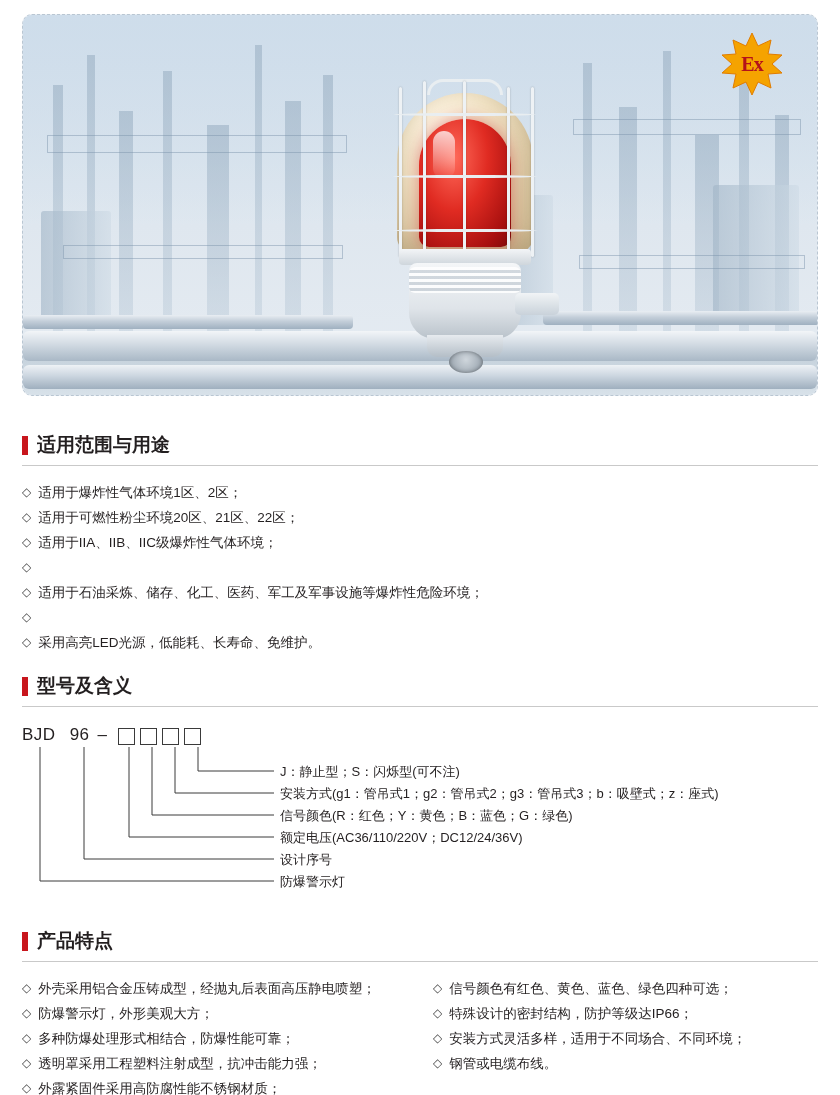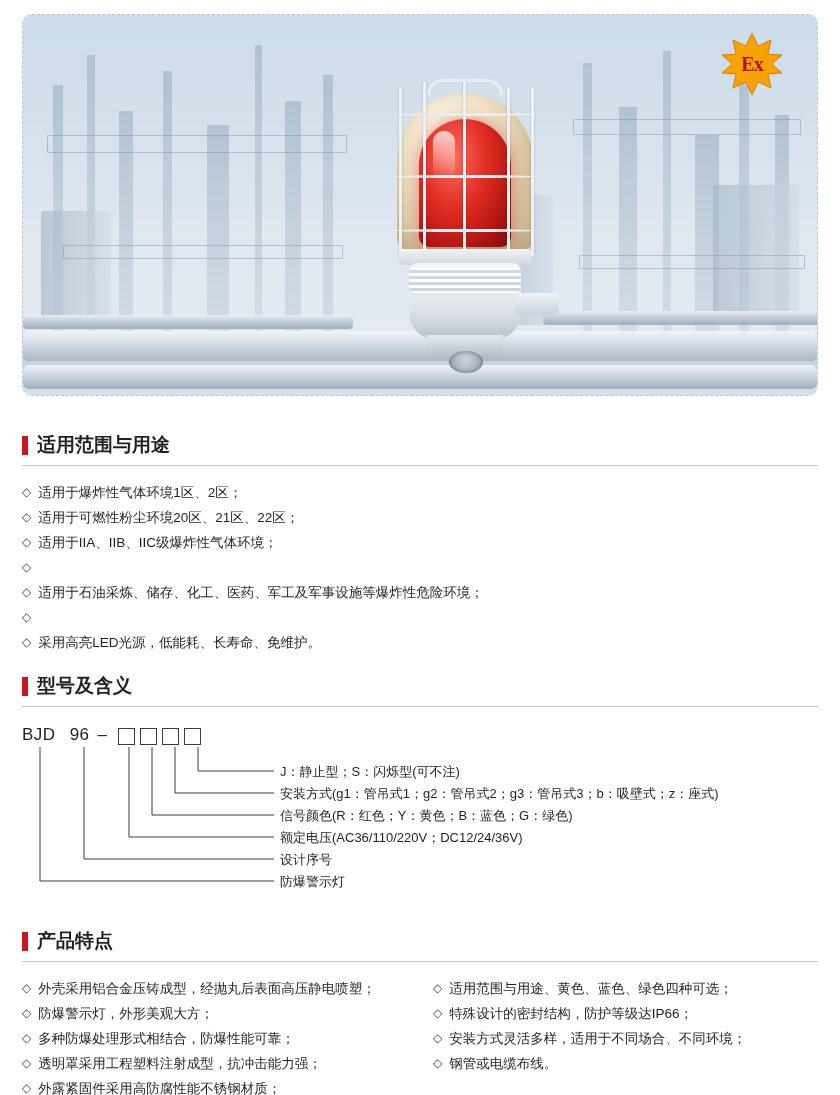--- a/index.html
+++ b/index.html
@@ -365,21 +365,21 @@
           <li>
               <span class="dia">◇</span>
               <span>外露紧固件采用高防腐性能不锈钢材质；</span>
             </li>
         </ul>
       </div>
       <div class="col-right">
         <ul class="dlist">
           <li>
               <span class="dia">◇</span>
-              <span>适用范围与用途、黄色、蓝色、绿色四种可选；</span>
+              <span>信号颜色有红色、黄色、蓝色、绿色四种可选；</span>
             </li>
           <li>
               <span class="dia">◇</span>
               <span>特殊设计的密封结构，防护等级达IP66；</span>
             </li>
           <li>
               <span class="dia">◇</span>
               <span>安装方式灵活多样，适用于不同场合、不同环境；</span>
             </li>
           <li>

